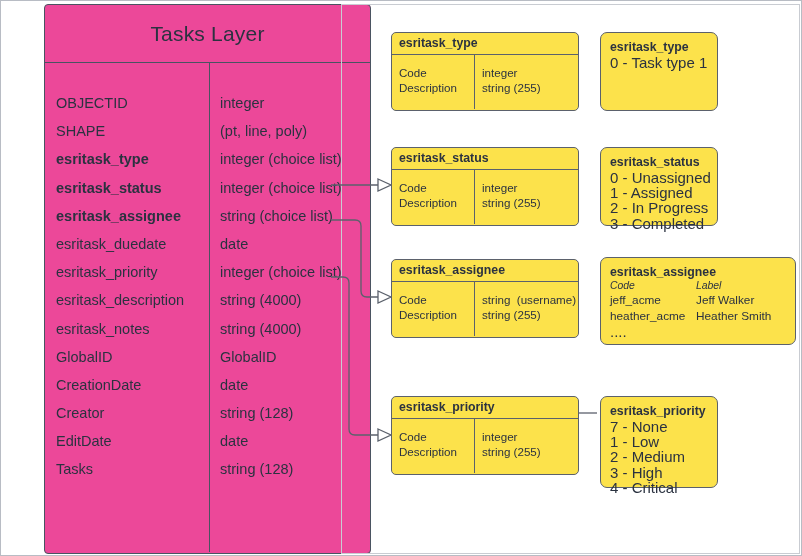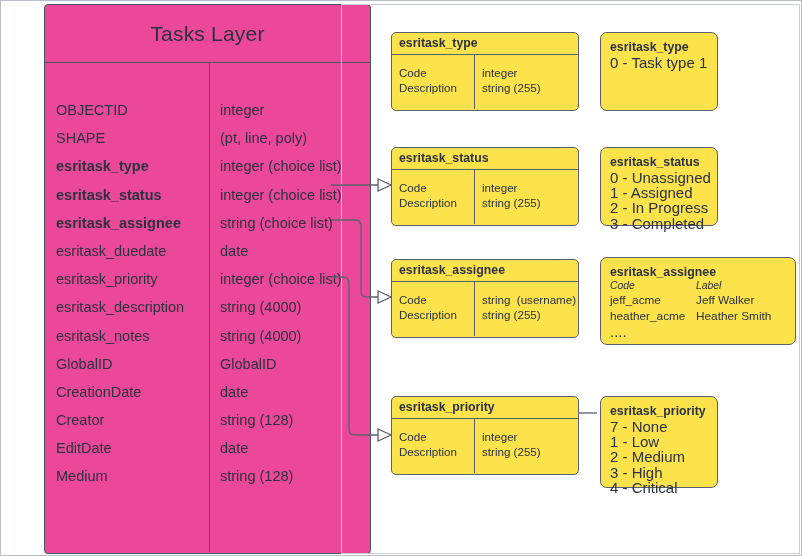--- a/index.html
+++ b/index.html
@@ -48,21 +48,21 @@
   .col-divider {
     position: absolute;
     left: 164px;
     top: 0;
     bottom: 0;
     width: 0;
     border-left: 1.6px solid #4a5361;
   }
   .field-rows {
     position: absolute;
-    left: 0; right: 0; top: 39px;
+    left: 0; right: 0; top: 32px;
   }
   .field-row {
     position: relative;
     height: 28.2px;
     font-size: 14.5px;
     color: #2b3240;
   }
   .fname {
     position: absolute;
     left: 11px;
@@ -243,21 +243,21 @@
         </div>
         <div class="field-row">
           <span class="fname">Creator</span>
           <span class="ftype">string (128)</span>
         </div>
         <div class="field-row">
           <span class="fname">EditDate</span>
           <span class="ftype">date</span>
         </div>
         <div class="field-row">
-          <span class="fname">Medium</span>
+          <span class="fname">Tasks</span>
           <span class="ftype">string (128)</span>
         </div>
 
       </div>
     </div>
   </div>
 
   <div class="right-frame"></div>
 
   <svg class="wires" viewBox="0 0 802 556">

